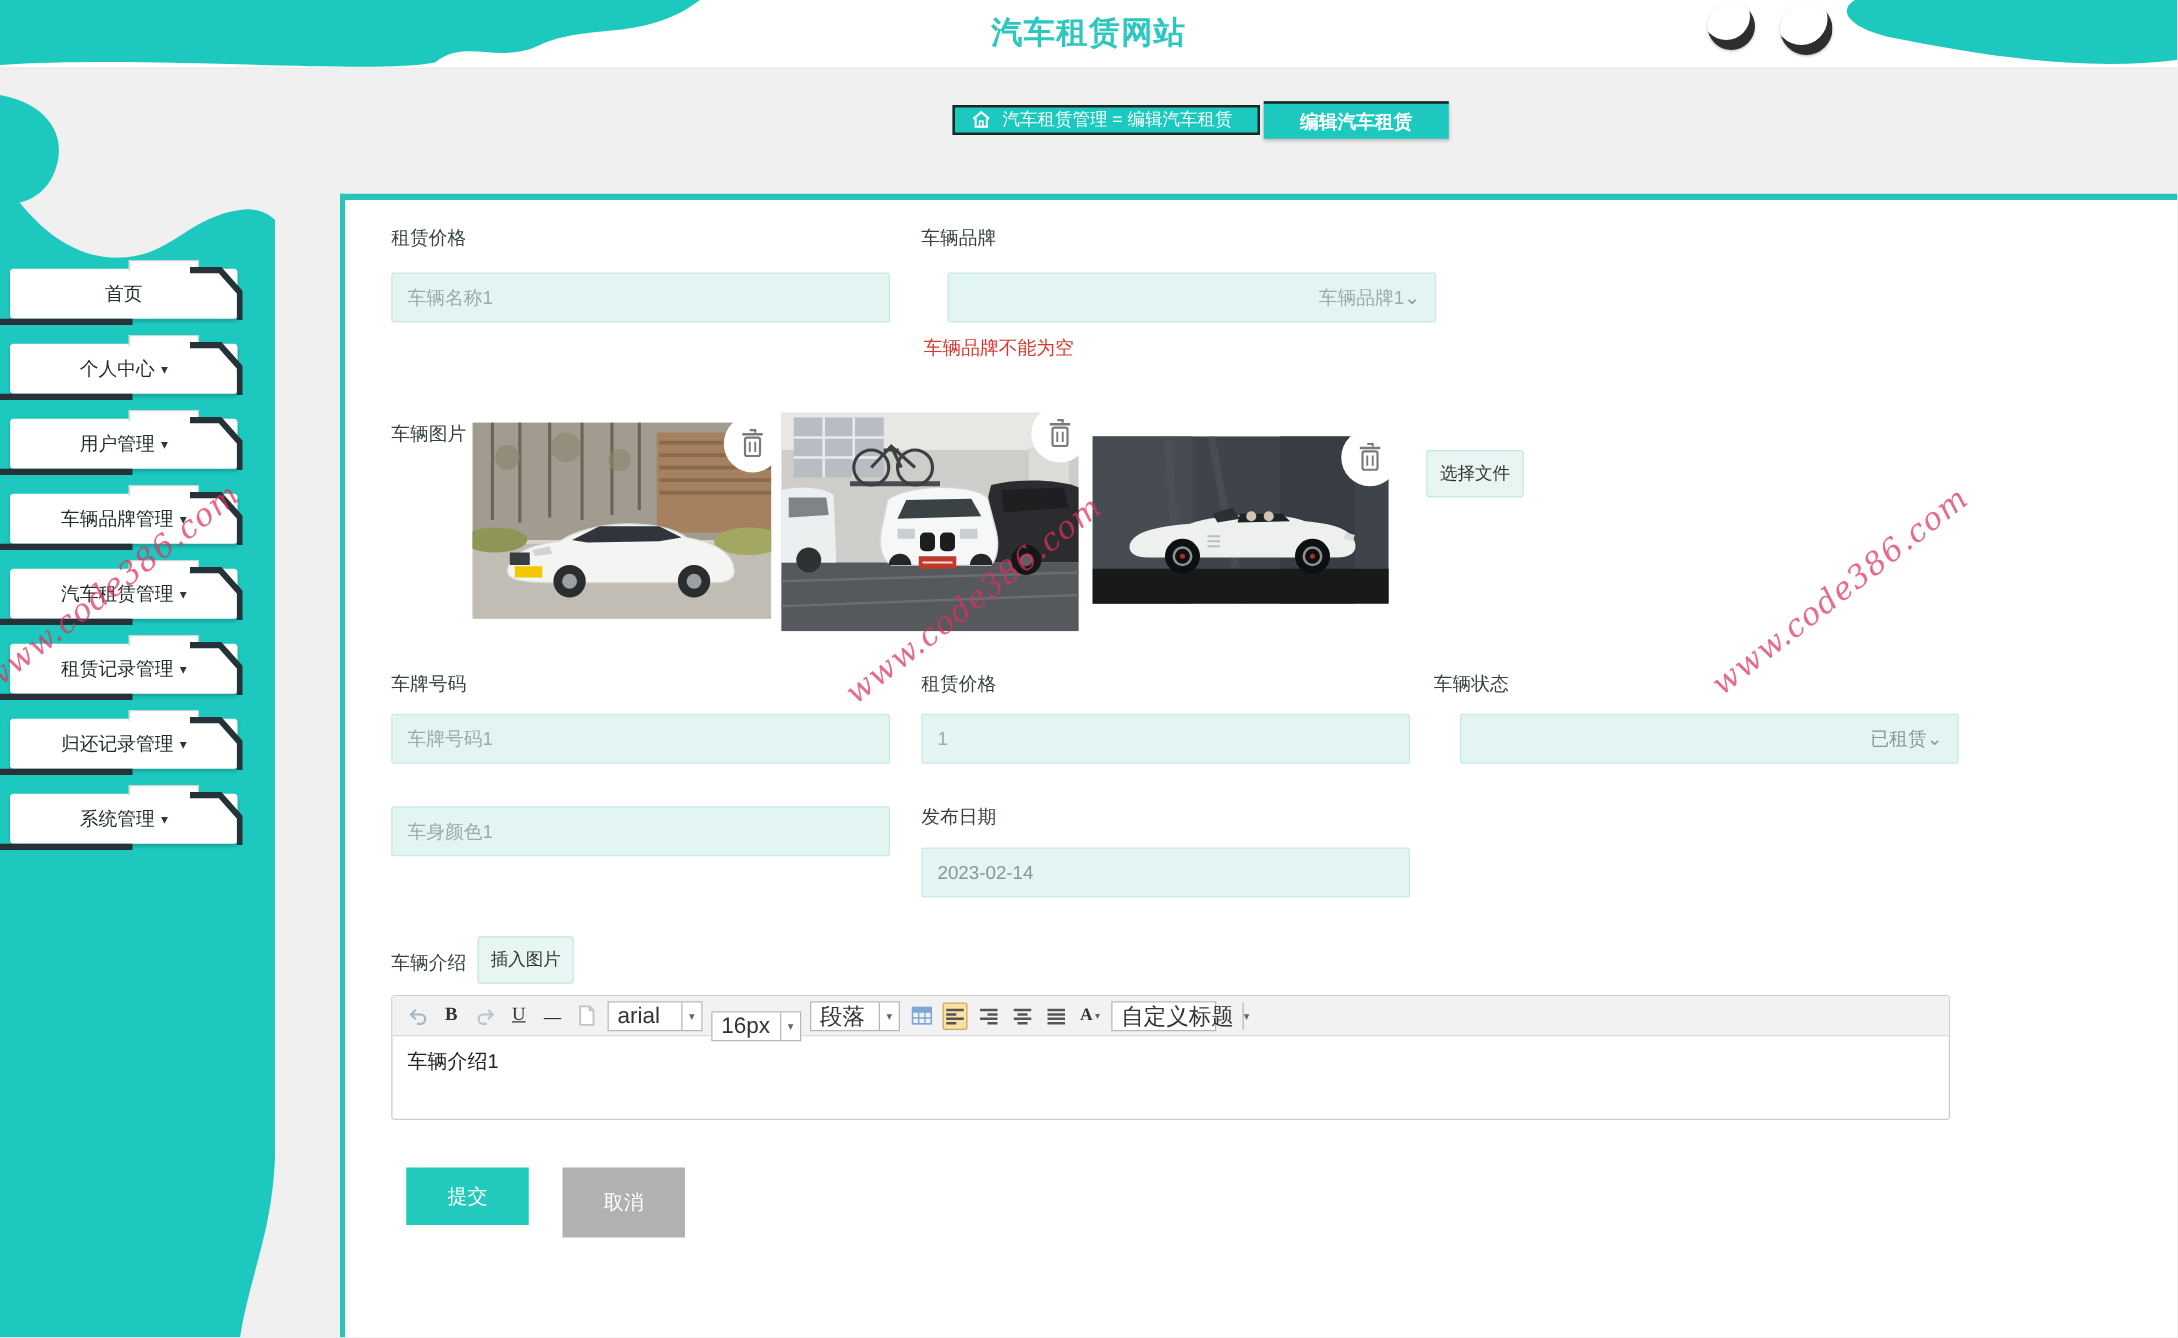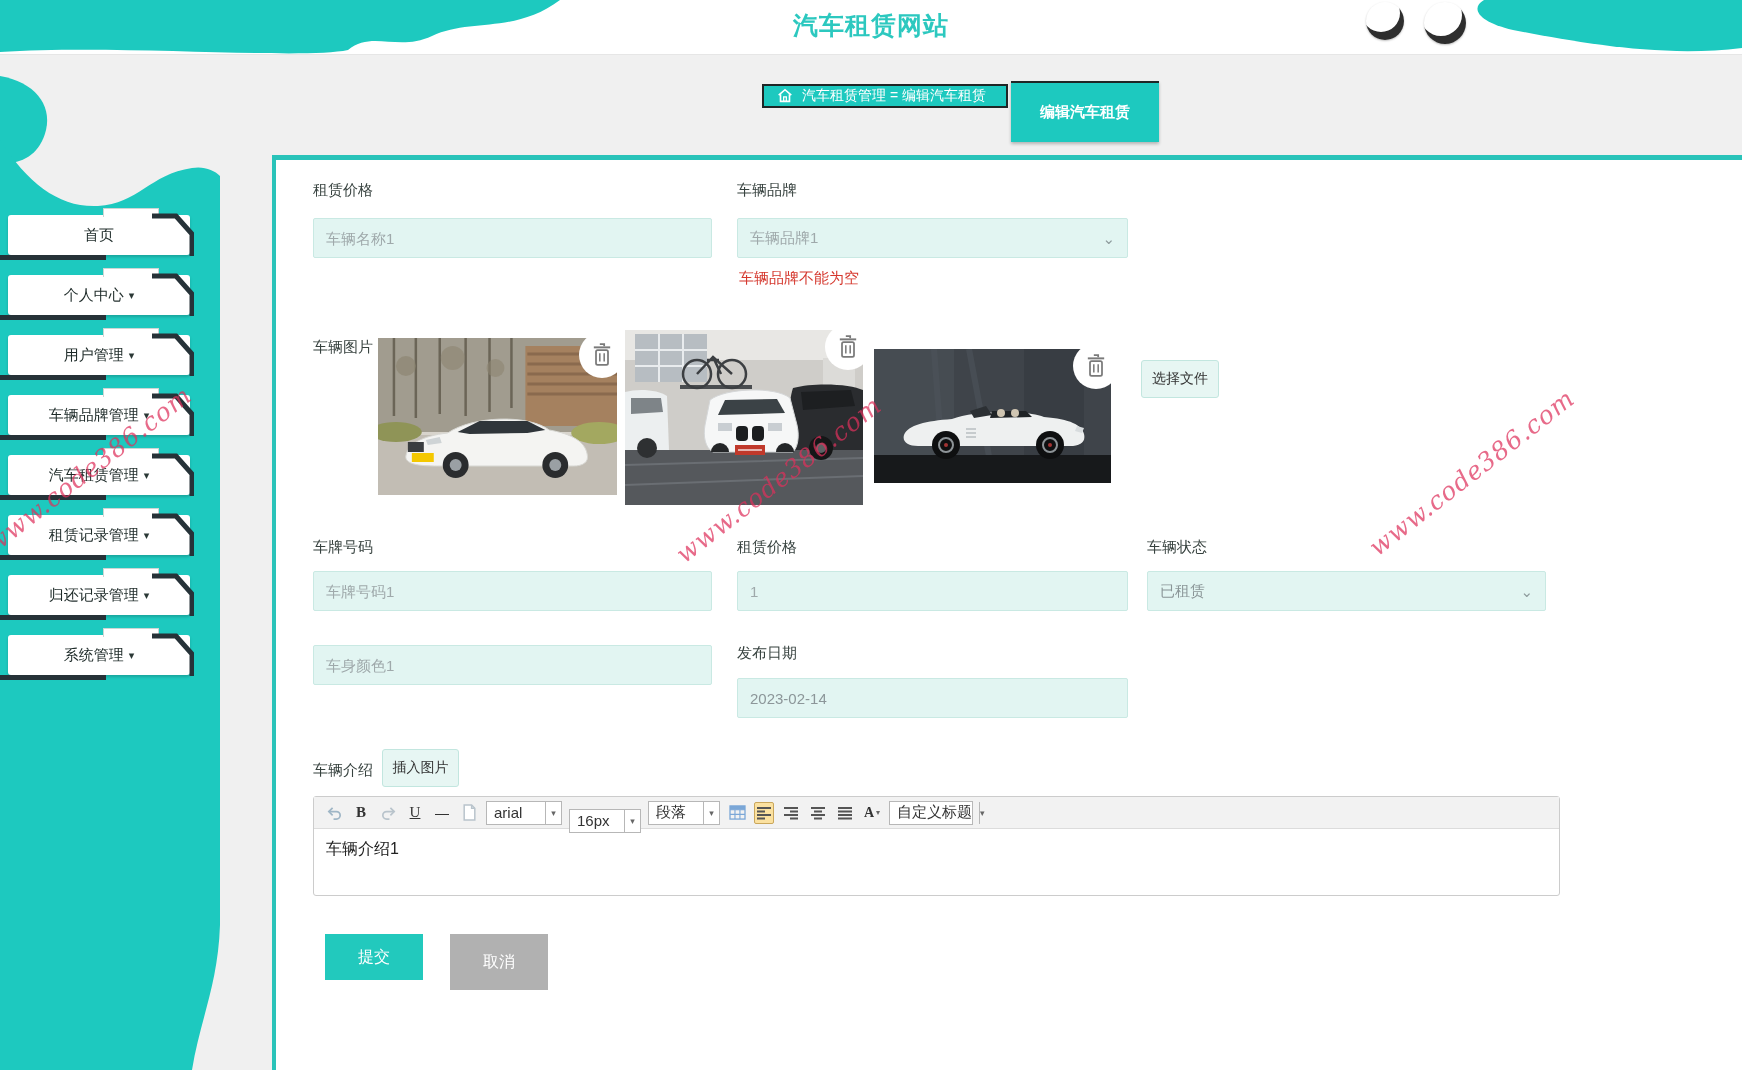--- a/index.html
+++ b/index.html
@@ -11,57 +11,57 @@
   
   .topbar { position:absolute; left:0; top:0; width:1742px; height:55px; background:#ffffff; border-bottom:1px solid #e6e6e6; z-index:0; }
   .site-title { position:absolute; left:0; right:0; top:9px; text-align:center; font-size:25px; font-weight:bold; color:#2cc8bf; letter-spacing:1px; z-index:2; }
   .circ { position:absolute; top:2px; border-radius:50%; background:#fff; box-shadow: inset -4px -8px 0 0 #2e2e2e, 0 1px 2px rgba(0,0,0,.25); z-index:3; }
   .c1 { left:1366px; width:38px; height:38px; }
   .c2 { left:1424px; width:42px; height:42px; }
 
   
   .crumbbox { position:absolute; left:762px; top:84px; width:246px; height:24px; background:#1dc9bf; border:2px solid #1f2626; display:flex; align-items:center; gap:8px; padding-left:12px; z-index:4; }
   .crumbbox span { color:#fff; font-size:14px; white-space:nowrap; }
-  .crumbtab { position:absolute; left:1011px; top:81px; width:148px; height:61px; background:#1dc9bf; border-top:2px solid #1f2626; box-shadow:0 2px 3px rgba(0,0,0,.25); color:#fff; font-size:15px; font-weight:bold; display:flex; align-items:center; justify-content:center; z-index:4; }
+  .crumbtab { position:absolute; left:1011px; top:81px; width:148px; height:30px; background:#1dc9bf; border-top:2px solid #1f2626; box-shadow:0 2px 3px rgba(0,0,0,.25); color:#fff; font-size:15px; font-weight:bold; display:flex; align-items:center; justify-content:center; z-index:4; }
 
   
   .menu { position:absolute; left:8px; top:215px; width:182px; z-index:5; display:flex; flex-direction:column; gap:20px; }
   .mbtn { position:relative; height:40px; background:#fff; border-radius:3px; display:flex; align-items:center; justify-content:center; gap:5px; box-shadow:0 2px 3px rgba(0,0,0,.18); cursor:pointer; }
   .mbtn .mtxt { font-size:15px; color:#1d2a28; }
   .mbtn .mcaret { font-size:11px; color:#2b3836; }
   .mbtn .tabnotch { position:absolute; top:-7px; left:52%; width:56px; height:9px; background:#fff; border:1px solid #cdd6d4; border-bottom:none; }
   .mbtn svg.corner { position:absolute; top:-3px; right:-4px; }
   .mbtn::after { content:""; position:absolute; left:-8px; bottom:-5px; width:58%; height:5px; background:#263238; }
 
   
   .panel { position:absolute; left:272px; top:155px; width:1470px; height:915px; background:#fff; border-top:5px solid #29c3b9; border-left:4px solid #29c3b9; z-index:2; }
 
   .lbl { position:absolute; font-size:15px; color:#37423f; z-index:6; }
   .inp, .selbox { position:absolute; height:40px; background:#e2f5f2; border:1px solid #c9e9e3; border-radius:2px; font-size:15px; color:#9fa9ab; padding:0 12px; z-index:6; font-family:"Liberation Sans", sans-serif; }
   input.inp::placeholder { color:#9fa9ab; opacity:1; }
-  .selbox { display:flex; align-items:center; justify-content:space-between; cursor:pointer; }
+  .selbox { display:flex; align-items:center; justify-content:flex-end; cursor:pointer;margin-left:21px; }
   .selbox .chev { color:#8d9a9c; font-size:15px; line-height:1; }
   .err { position:absolute; color:#d5382e; font-size:15px; z-index:6; }
 
   
   .vimg { position:absolute; z-index:6; overflow:visible; }
   .vimg svg.photo { display:block; width:100%; height:100%; }
   .delwrap { position:absolute; top:-6px; right:-8px; width:46px; height:46px; border-radius:50%; background:#fff; display:flex; align-items:center; justify-content:center; cursor:pointer; }
 
   .btn-light { position:absolute; background:#e7f6f3; border:1px solid #c2e6df; border-radius:3px; color:#333; font-size:14px; display:flex; align-items:center; justify-content:center; cursor:pointer; z-index:6; }
 
   
   .editor { position:absolute; left:313px; top:796px; width:1247px; height:100px; border:1px solid #cccccc; border-radius:3px; background:#fff; z-index:6; }
   .toolbar { height:32px; background:#f2f2f2; border-bottom:1px solid #dcdcdc; display:flex; align-items:center; gap:7px; padding:0 10px; }
   .tbtn { display:flex; align-items:center; justify-content:center; min-width:20px; height:22px; cursor:pointer; color:#333; font-size:14px; }
   .tbtn.bold { font-weight:bold; font-family:"Liberation Serif", serif; font-size:15px; }
   .tbtn.uline { text-decoration:underline; font-family:"Liberation Serif", serif; font-size:15px; }
   .tbtn.active { background:#fbe1a0; border:1px solid #caa75c; border-radius:2px; }
   .dd { display:flex; align-items:stretch; border:1px solid #b7b7b7; background:#fff; height:24px; cursor:pointer; }
-  .dd .txt { display:flex; align-items:center; padding:0 7px; font-size:15px; color:#333; flex:1; white-space:nowrap; }
+  .dd .txt { display:flex; align-items:center; padding:0 7px; font-size:18px; color:#333; flex:1; white-space:nowrap; }
   .dd .car { width:16px; border-left:1px solid #b7b7b7; display:flex; align-items:center; justify-content:center; font-size:9px; color:#666; }
   .edit-content { padding:10px 12px; font-size:16px; color:#222; }
 
   .submit-btn { position:absolute; left:325px; top:934px; width:98px; height:46px; background:#22c9bd; color:#fff; font-size:16px; border:none; display:flex; align-items:center; justify-content:center; cursor:pointer; z-index:6; }
   .cancel-btn { position:absolute; left:450px; top:934px; width:98px; height:56px; background:#b1b1b1; color:#fff; font-size:16px; border:none; display:flex; align-items:center; justify-content:center; cursor:pointer; z-index:6; }
 
   .wmark { position:absolute; width:230px; text-align:center; transform:rotate(-38deg); font-family:"DejaVu Serif", serif; font-style:italic; font-size:25px; letter-spacing:1px; color:rgba(222,48,92,0.72); z-index:9; pointer-events:none; white-space:nowrap; }
 </style>
 </head>
 <body>

